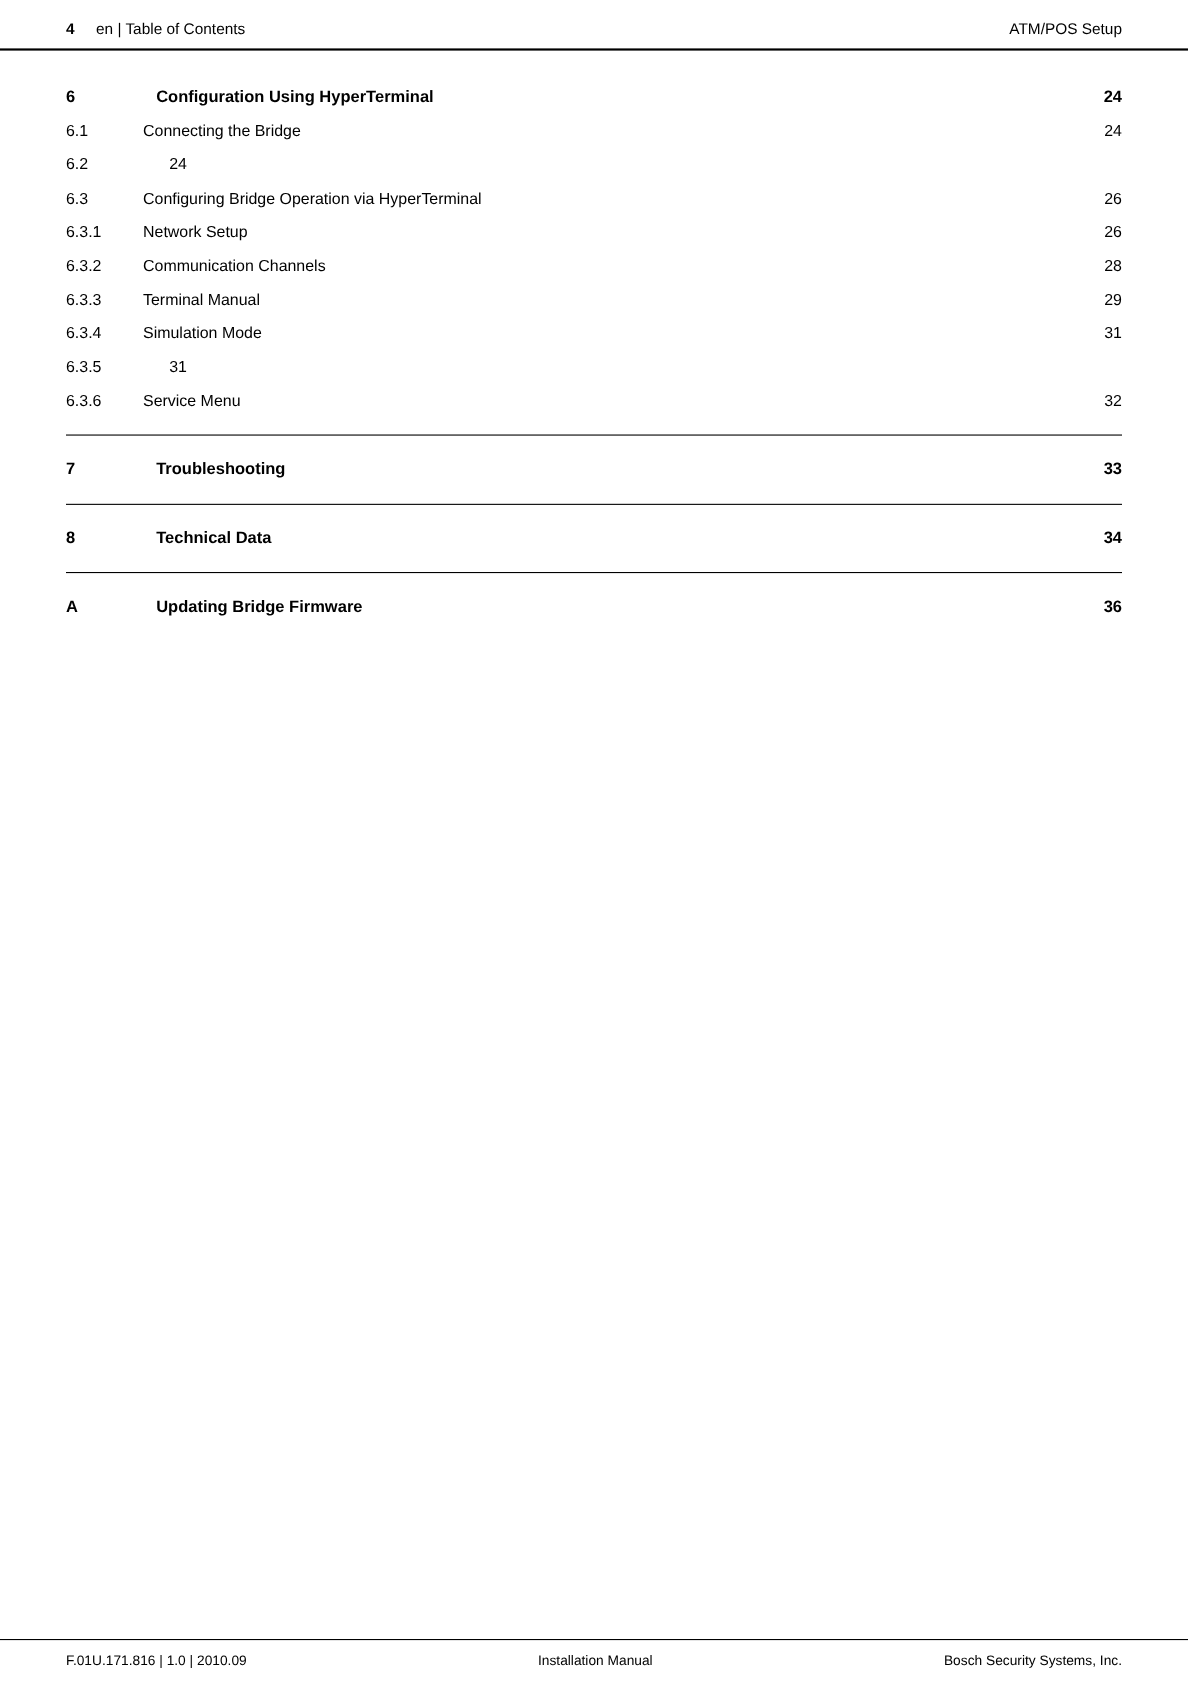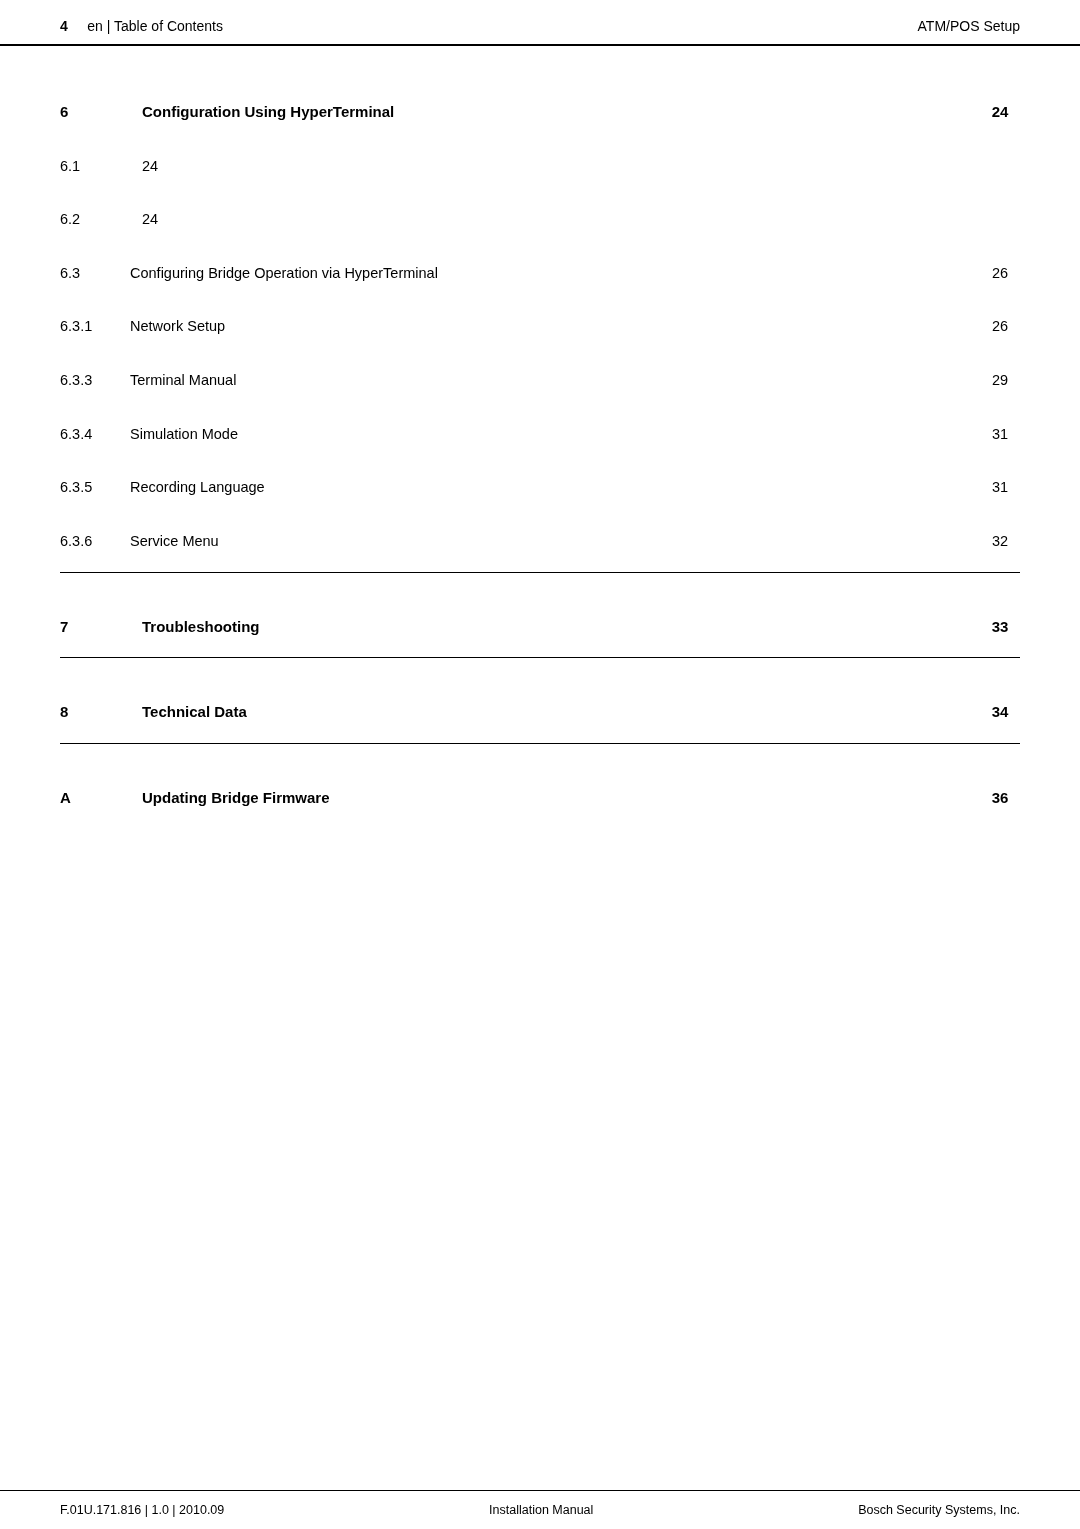--- a/index.html
+++ b/index.html
@@ -95,23 +95,22 @@
     }
 
     .toc-title.section-title {
       font-weight: bold;
       font-size: 15px;
       margin-left: 12px;
     }
 
     .toc-page {
       min-width: 40px;
-      text-align: center;
-      font-size: 14.5px;
-      margin-top: 23px;
+      text-align: right;
+      font-size: 14.5px;
     }
 
     .toc-page.section-page {
       font-weight: bold;
       font-size: 15px;
     }
 
     
     .footer {
       border-top: 1.5px solid #000;
@@ -145,49 +144,54 @@
   <div class="content">
 
     <div class="toc-section">
       <div class="toc-row bold">
         <span class="toc-number section">6</span>
         <span class="toc-title section-title">Configuration Using HyperTerminal</span>
         <span class="toc-page section-page">24</span>
       </div>
       <div class="toc-row">
         <span class="toc-number">6.1</span>
+        <span class="toc-title">Connecting the Bridge</span>
         <span class="toc-page">24</span>
       </div>
       <div class="toc-row">
         <span class="toc-number">6.2</span>
         <span class="toc-page">24</span>
       </div>
       <div class="toc-row">
         <span class="toc-number">6.3</span>
         <span class="toc-title">Configuring Bridge Operation via HyperTerminal</span>
         <span class="toc-page">26</span>
       </div>
       <div class="toc-row">
         <span class="toc-number">6.3.1</span>
         <span class="toc-title">Network Setup</span>
         <span class="toc-page">26</span>
       </div>
       <div class="toc-row">
+        <span class="toc-number">6.3.2</span>
+        <span class="toc-title">Communication Channels</span>
+        <span class="toc-page">28</span>
+      </div>
+      <div class="toc-row">
         <span class="toc-number">6.3.3</span>
         <span class="toc-title">Terminal Manual</span>
         <span class="toc-page">29</span>
       </div>
       <div class="toc-row">
         <span class="toc-number">6.3.4</span>
         <span class="toc-title">Simulation Mode</span>
         <span class="toc-page">31</span>
       </div>
       <div class="toc-row">
         <span class="toc-number">6.3.5</span>
-        <span class="toc-title">Recording Language</span>
         <span class="toc-page">31</span>
       </div>
       <div class="toc-row">
         <span class="toc-number">6.3.6</span>
         <span class="toc-title">Service Menu</span>
         <span class="toc-page">32</span>
       </div>
     </div>
 
     <hr class="toc-section-divider">

